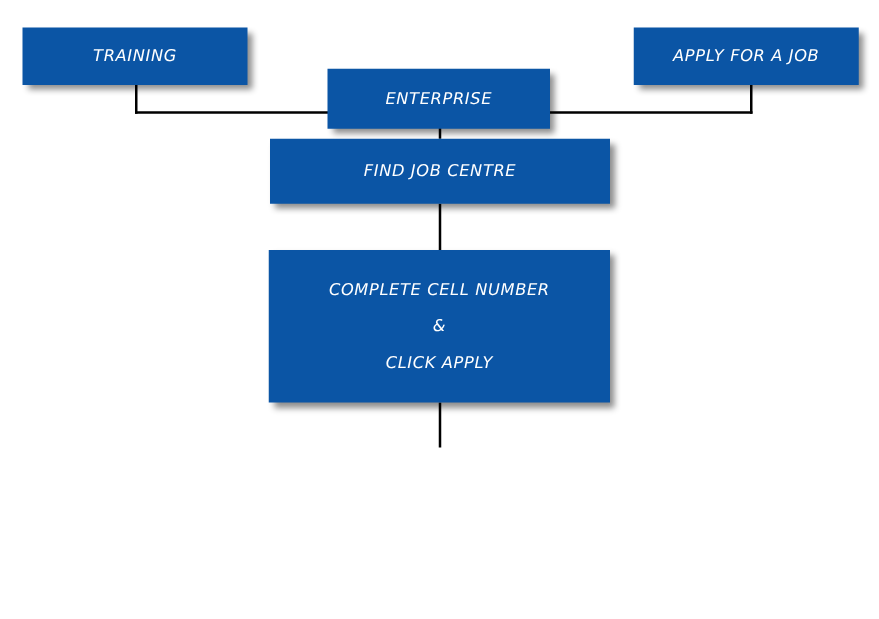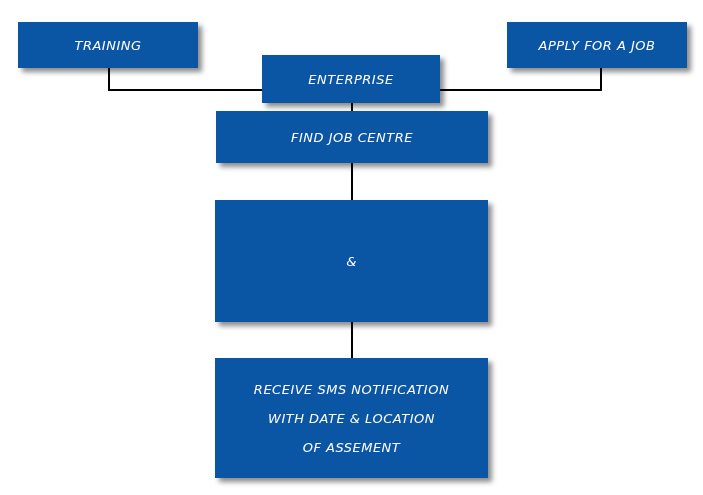--- a/index.html
+++ b/index.html
@@ -75,22 +75,19 @@
 
   <div class="node" id="node-apply">
     <span>APPLY FOR A JOB</span>
   </div>
 
   <div class="node" id="node-find">
     <span>FIND JOB CENTRE</span>
   </div>
 
   <div class="node wide-lines" id="node-complete">
+    <span>COMPLETE CELL NUMBER</span>
     <span>&amp;</span>
+    <span>CLICK APPLY</span>
   </div>
 
-  <div class="node wide-lines" id="node-receive">
-    <span>RECEIVE SMS NOTIFICATION</span>
-    <span>WITH DATE &amp; LOCATION</span>
-    <span>OF ASSEMENT</span>
-  </div>
 
 </div>
 
 </body></html>

